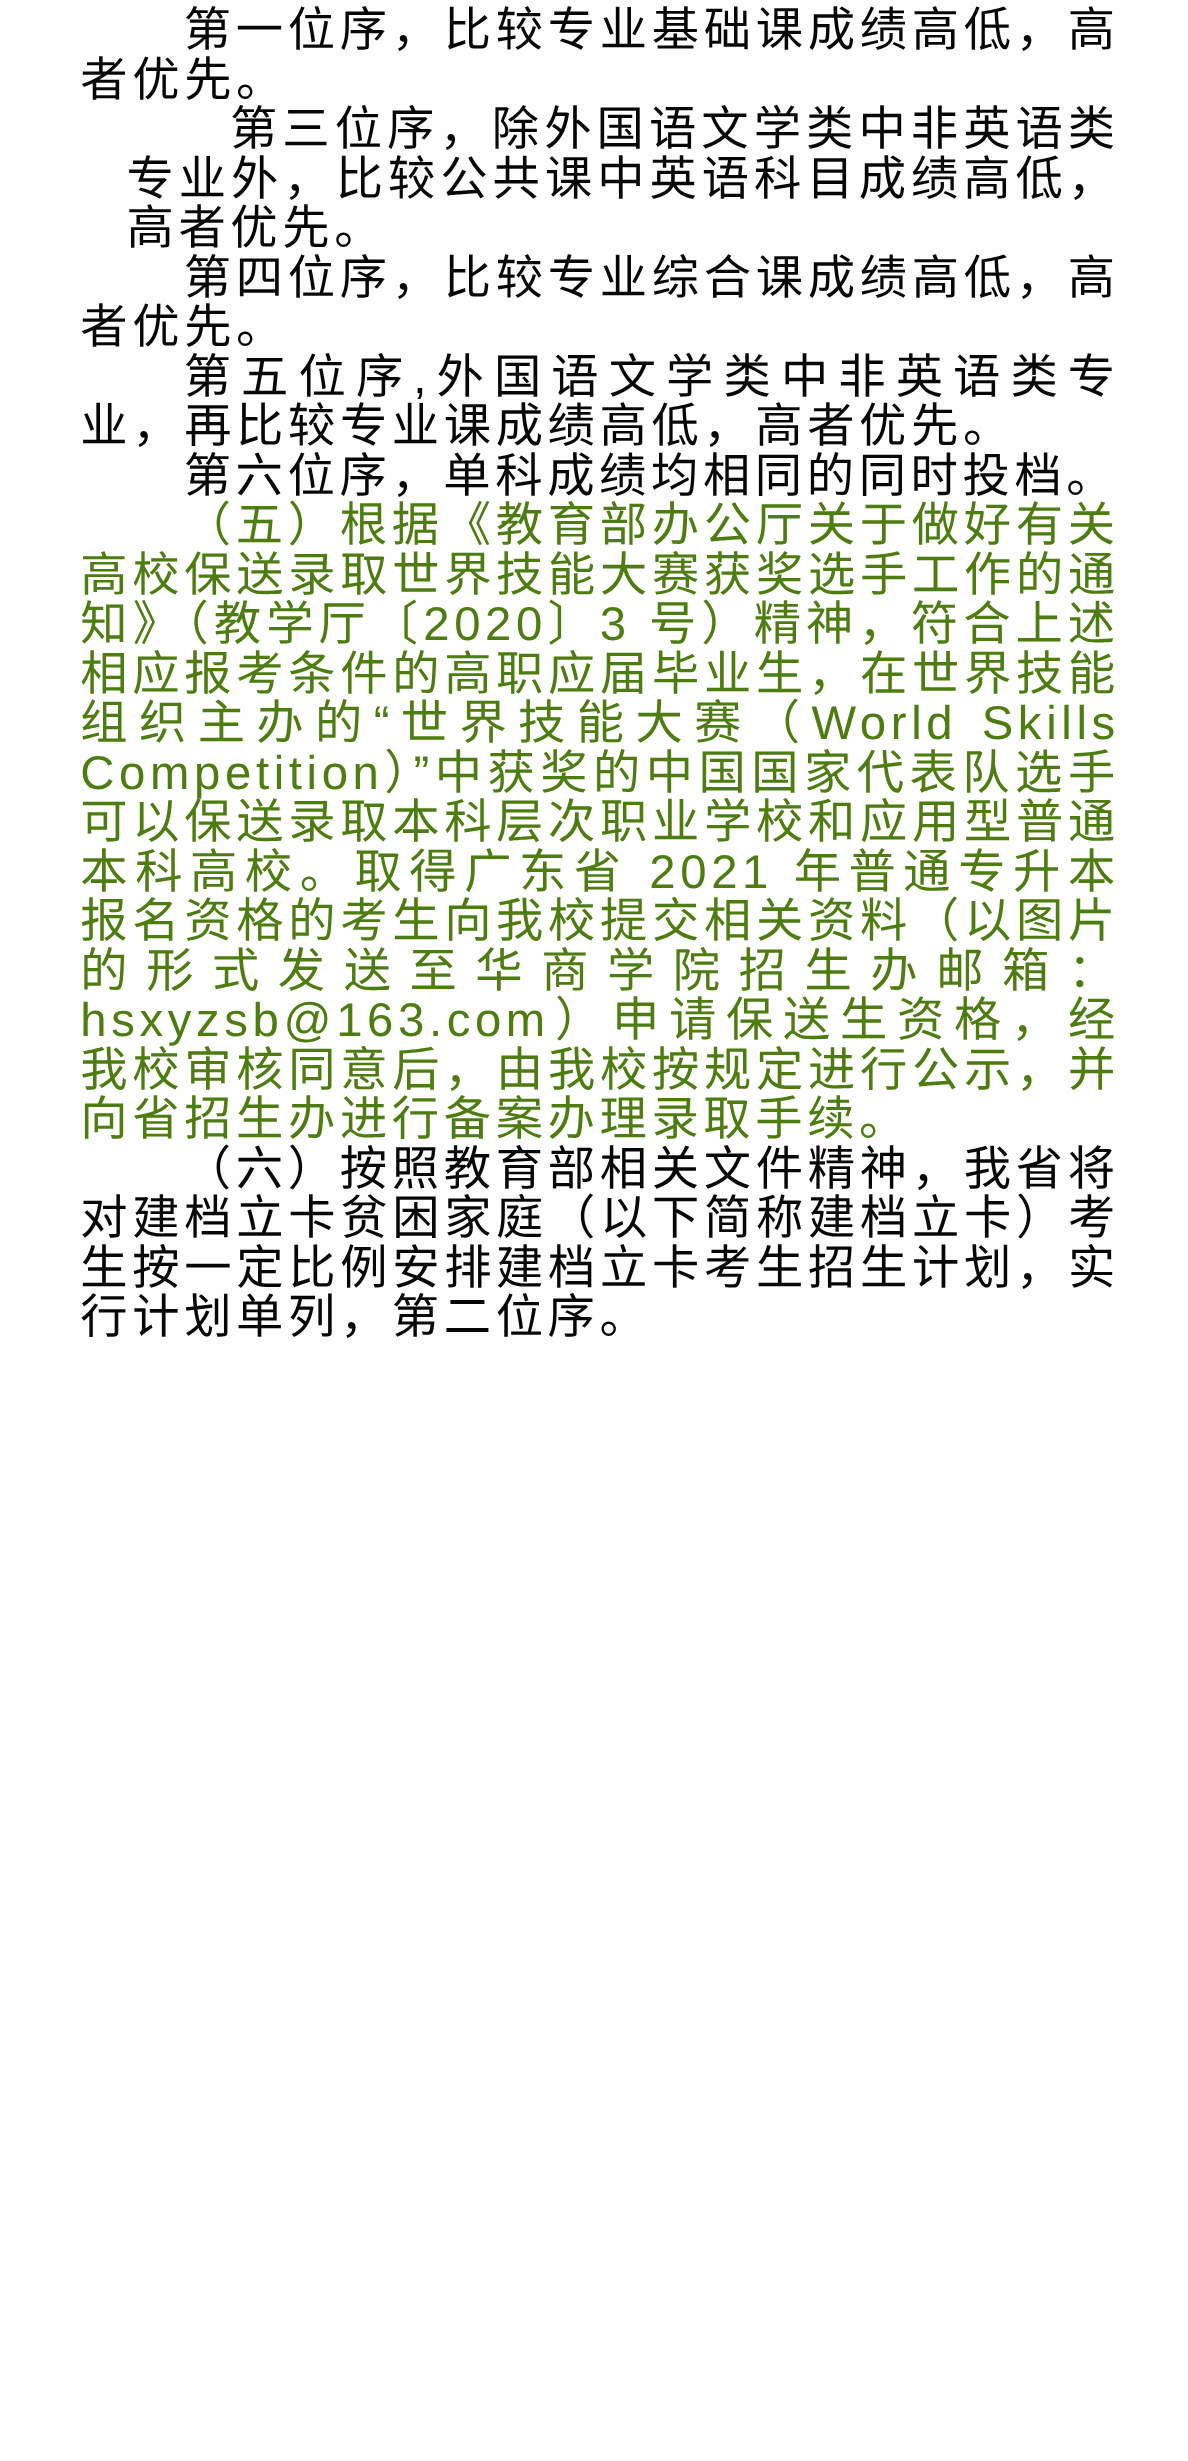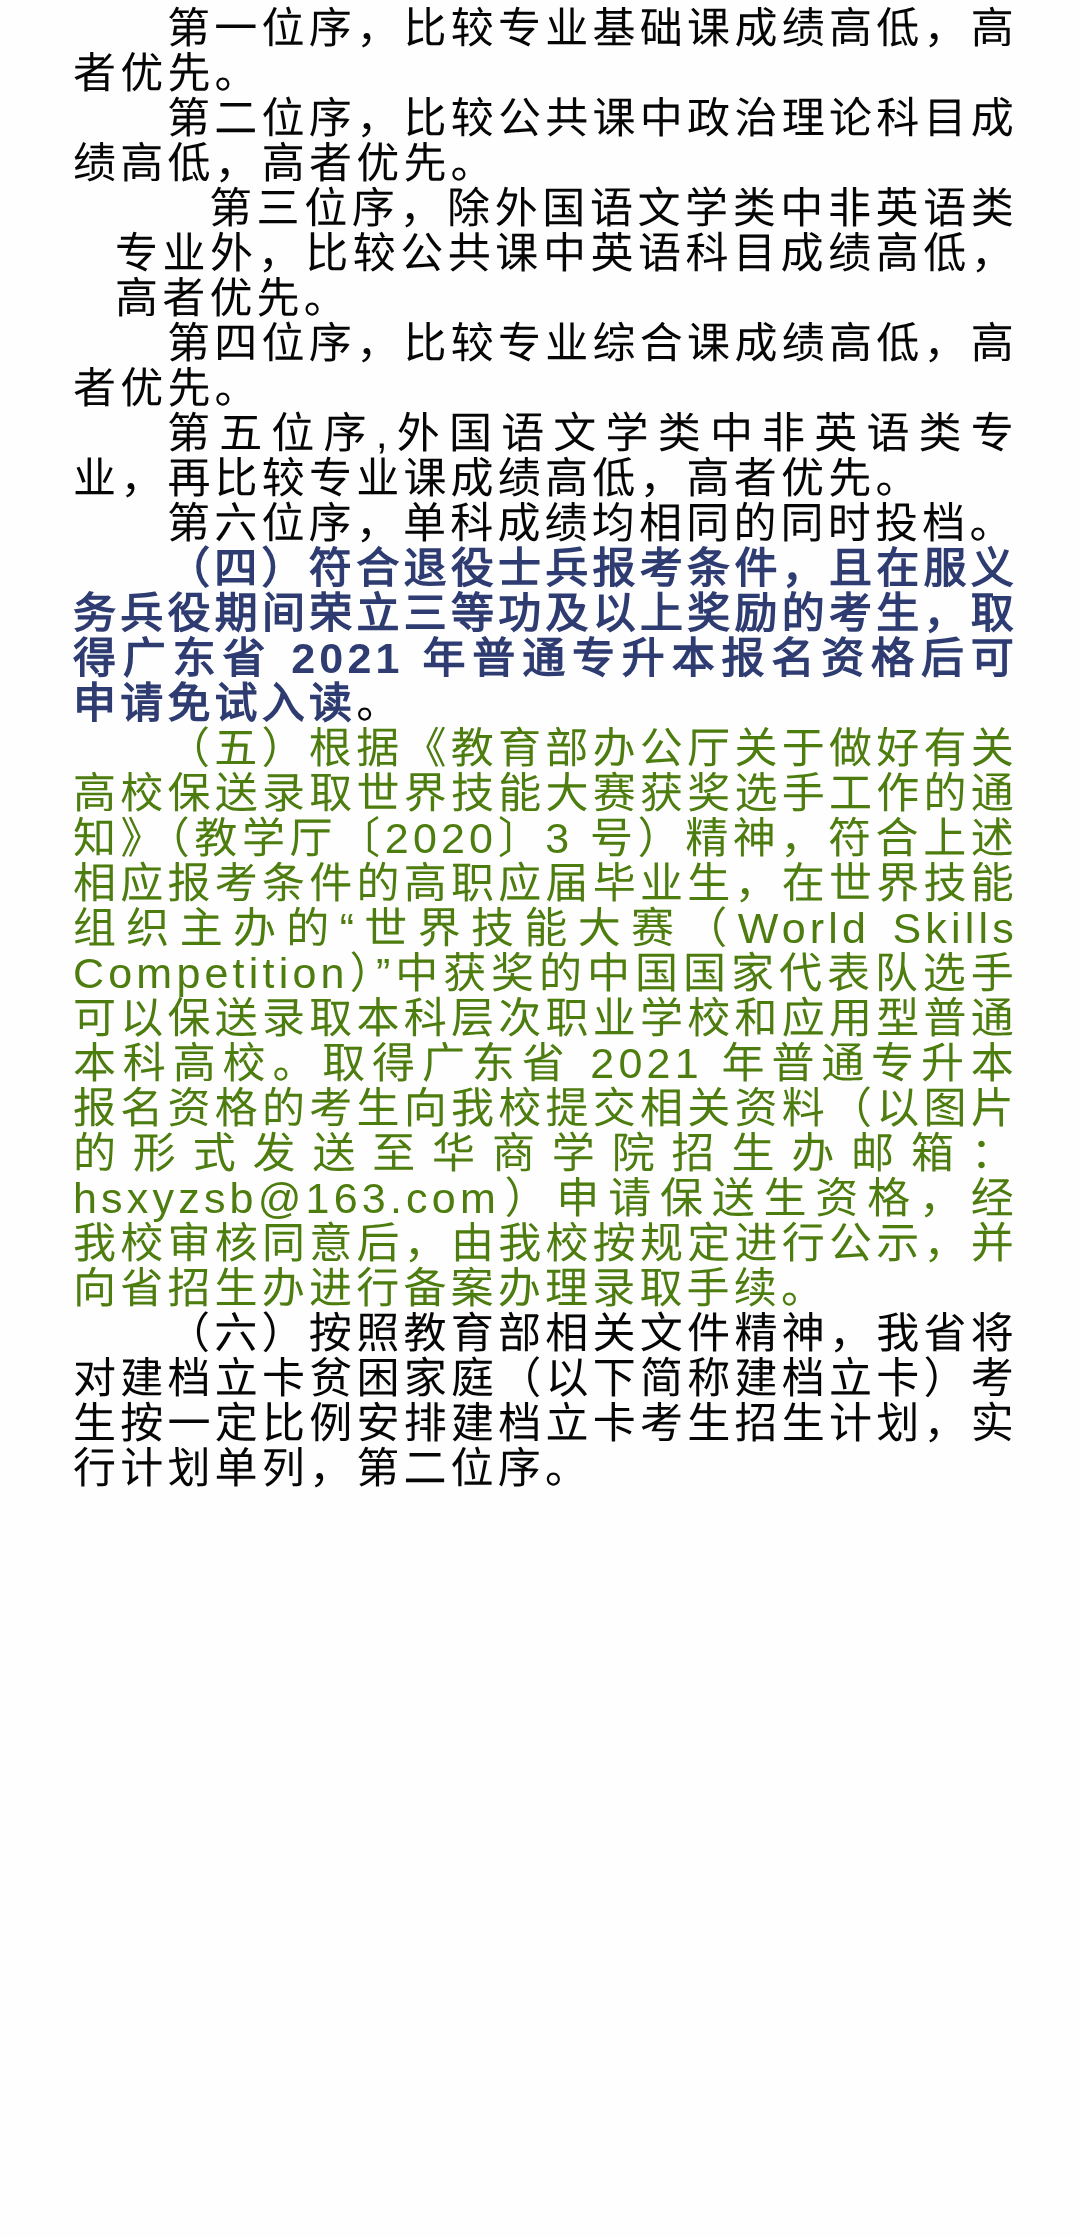--- a/index.html
+++ b/index.html
@@ -41,22 +41,20 @@
   .doc-body p.para span.seg-normal {
     color: inherit;
   }
 </style>
 </head>
 <body>
 
 <div class="page" style="background: rgb(254, 254, 254);">
   <main class="doc-body">
       <p class="para" style="color: rgb(6, 6, 6);"><span class="seg seg-normal">第一位序，比较专业基础课成绩高低，高者优先。</span></p>
-      <p class="para" style="color: rgb(6, 6, 6);"><span class="seg seg-normal">第二位序，比较公共课中政治理论科目成绩高低，高者优先。</span></p>
       <p class="para" style="color: rgb(6, 6, 6); margin-left: 42px;"><span class="seg seg-normal">第三位序，除外国语文学类中非英语类专业外，比较公共课中英语科目成绩高低，高者优先。</span></p>
       <p class="para" style="color: rgb(6, 6, 6);"><span class="seg seg-normal">第四位序，比较专业综合课成绩高低，高者优先。</span></p>
       <p class="para" style="color: rgb(6, 6, 6);"><span class="seg seg-normal">第五位序,外国语文学类中非英语类专业，再比较专业课成绩高低，高者优先。</span></p>
       <p class="para" style="color: rgb(6, 6, 6);"><span class="seg seg-normal">第六位序，单科成绩均相同的同时投档。</span></p>
-      <p class="para" style="color: rgb(6, 6, 6);"><span class="seg seg-highlight" style="color: rgb(46, 60, 114);">（四）符合退役士兵报考条件，且在服义务兵役期间荣立三等功及以上奖励的考生，取得广东省 2021 年普通专升本报名资格后可申请免试入读</span><span class="seg seg-normal">。</span></p>
       <p class="para" style="color: #4d7c0f;"><span class="seg seg-normal">（五）根据《教育部办公厅关于做好有关高校保送录取世界技能大赛获奖选手工作的通知》（教学厅〔2020〕3 号）精神，符合上述相应报考条件的高职应届毕业生，在世界技能组织主办的“世界技能大赛（World Skills Competition）”中获奖的中国国家代表队选手可以保送录取本科层次职业学校和应用型普通本科高校。取得广东省 2021 年普通专升本报名资格的考生向我校提交相关资料（以图片的形式发送至华商学院招生办邮箱：hsxyzsb@163.com）申请保送生资格，经我校审核同意后，由我校按规定进行公示，并向省招生办进行备案办理录取手续。</span></p>
       <p class="para" style="color: rgb(6, 6, 6);"><span class="seg seg-normal">（六）按照教育部相关文件精神，我省将对建档立卡贫困家庭（以下简称建档立卡）考生按一定比例安排建档立卡考生招生计划，实行计划单列，第二位序。</span></p>
     </main>
 </div>
 
 </body></html>

